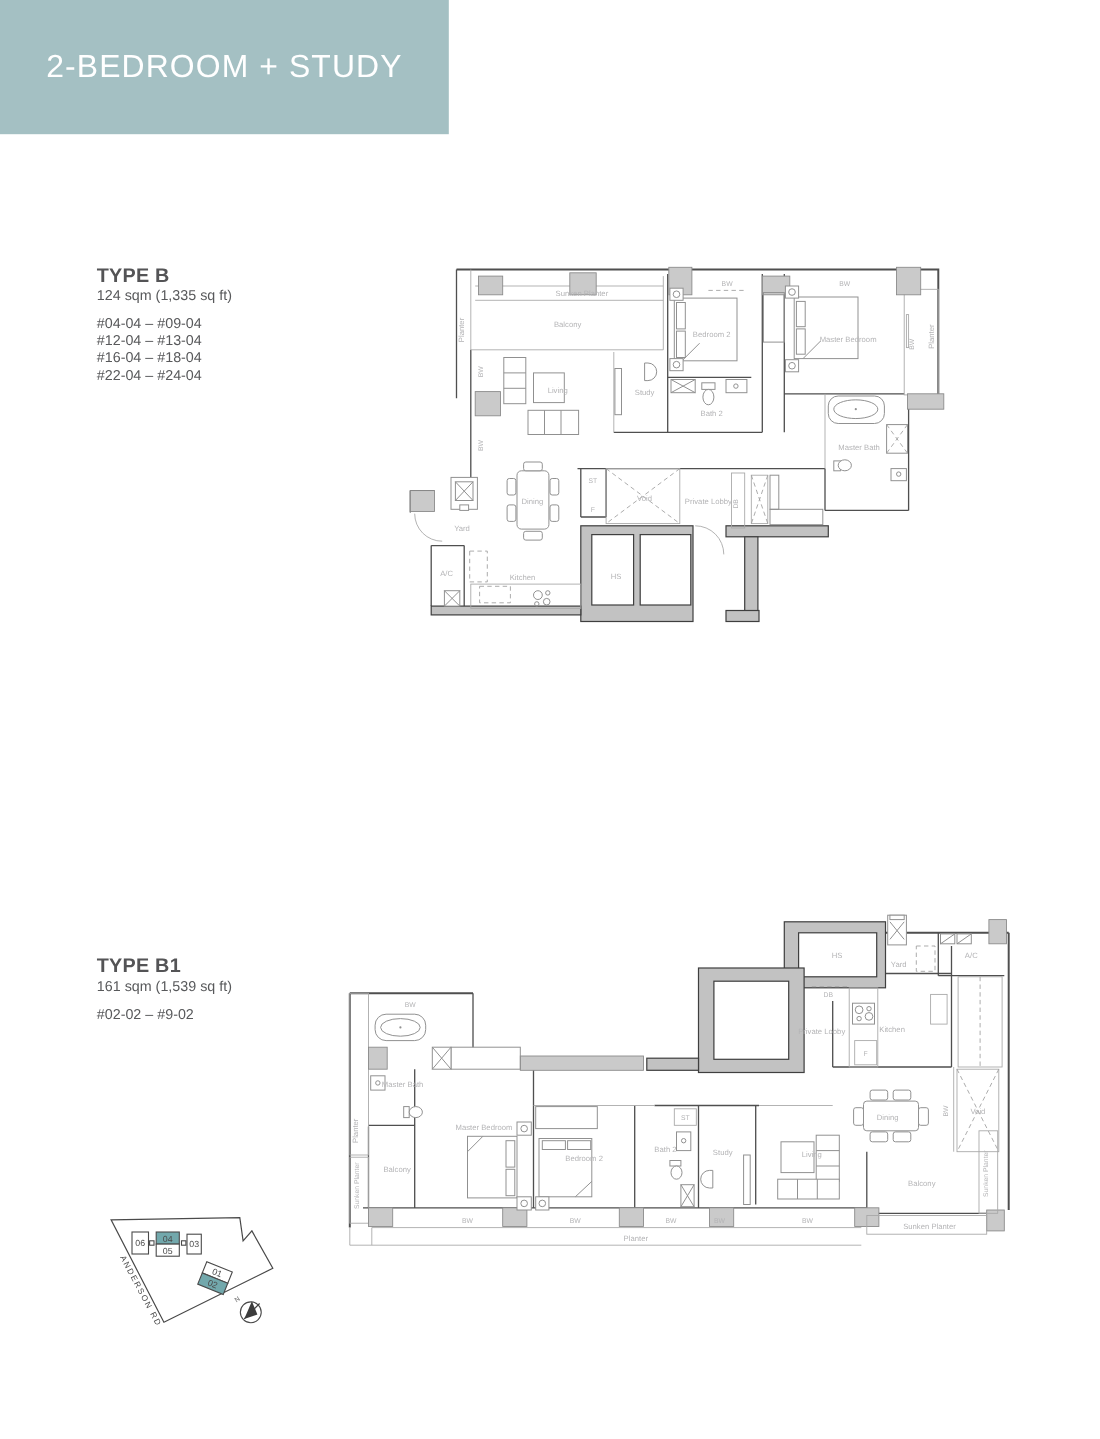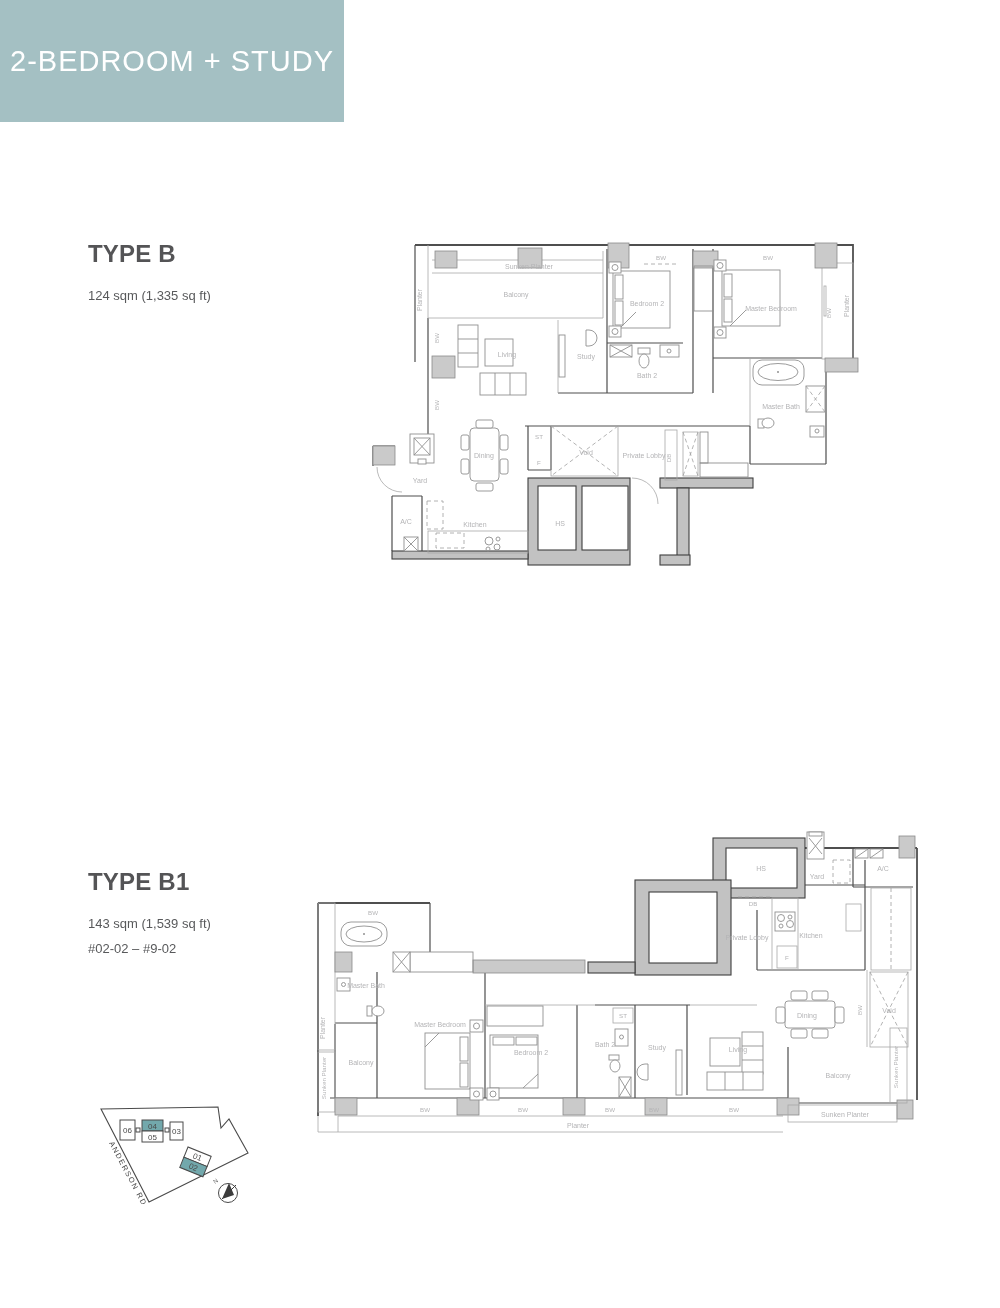--- a/index.html
+++ b/index.html
@@ -1,21 +1,21 @@
 <!DOCTYPE html>
 <html><head>
 <meta charset="utf-8">
 <style>
   html,body{margin:0;padding:0;background:#fff;}
   body{width:1000px;height:1308px;position:relative;font-family:"Liberation Sans",sans-serif;overflow:hidden;}
-  .header-band{position:absolute;left:0;top:0;width:344px;height:122px;display:flex;align-items:center;justify-content:center;text-align:center;}
+  .header-band{position:absolute;left:0;top:0;width:408px;height:122px;display:flex;align-items:center;justify-content:center;text-align:center;}
   .header-band h1{margin:0;font-size:29px;font-weight:400;letter-spacing:1px;color:#fff;}
   .type-info{position:absolute;left:88px;color:#58595b;}
-  .type-info h2{margin:0;font-size:24px;font-weight:700;letter-spacing:.2px;color:#545456;}
-  .type-info .area{margin-top:20px;font-size:13px;}
+  .type-info h2{margin:0;font-size:18px;font-weight:700;letter-spacing:.2px;color:#545456;}
+  .type-info .area{margin-top:0;font-size:13px;}
   .type-info .units{margin-top:10px;font-size:13px;line-height:15.5px;}
   .plan-svg{position:absolute;}
   svg text{font-family:"Liberation Sans",sans-serif;}
   .lbl{fill:#b4b4b6;font-size:7px;text-anchor:middle;}
   .lbl2{fill:#b4b4b6;font-size:6.2px;text-anchor:middle;}
   .w{stroke:#4f4f4f;stroke-width:1.2;fill:none;}
   .wt{stroke:#4f4f4f;stroke-width:1.8;fill:none;}
   .lt{stroke:#a8a8a8;stroke-width:.8;fill:none;}
   .dash{stroke:#a0a0a0;stroke-width:.8;fill:none;stroke-dasharray:4 3;}
   .blk{fill:#cacaca;stroke:#8a8a8a;stroke-width:.8;}
@@ -31,25 +31,31 @@
 </head>
 <body>
 
 <div class="header-band" style="background:#a4c0c3;">
   <h1>2-BEDROOM + STUDY</h1>
 </div>
 
 <div class="type-info" style="top:240px;">
   <h2>TYPE B</h2>
   <div class="area">124 sqm (1,335 sq ft)</div>
+  <div class="units">
+    <div>#04-04 – #09-04</div>
+    <div>#12-04 – #13-04</div>
+    <div>#16-04 – #18-04</div>
+    <div>#22-04 – #24-04</div>
+  </div>
 </div>
 
 <div class="type-info" style="top:868px;">
   <h2>TYPE B1</h2>
-  <div class="area">143 sqm (1,539 sq ft)</div>
+  <div class="area">161 sqm (1,539 sq ft)</div>
   <div class="units">
     <div>#02-02 – #9-02</div>
   </div>
 </div>
 
 <svg class="plan-svg" style="left:370px;top:238px;" width="500" height="335" viewBox="0 0 500 335">
   <defs>
     <pattern id="hpB" patternUnits="userSpaceOnUse" width="4" height="4" patternTransform="rotate(55)">
       <line x1="0" y1="0" x2="0" y2="4" class="hatchf"></line>
     </pattern>

